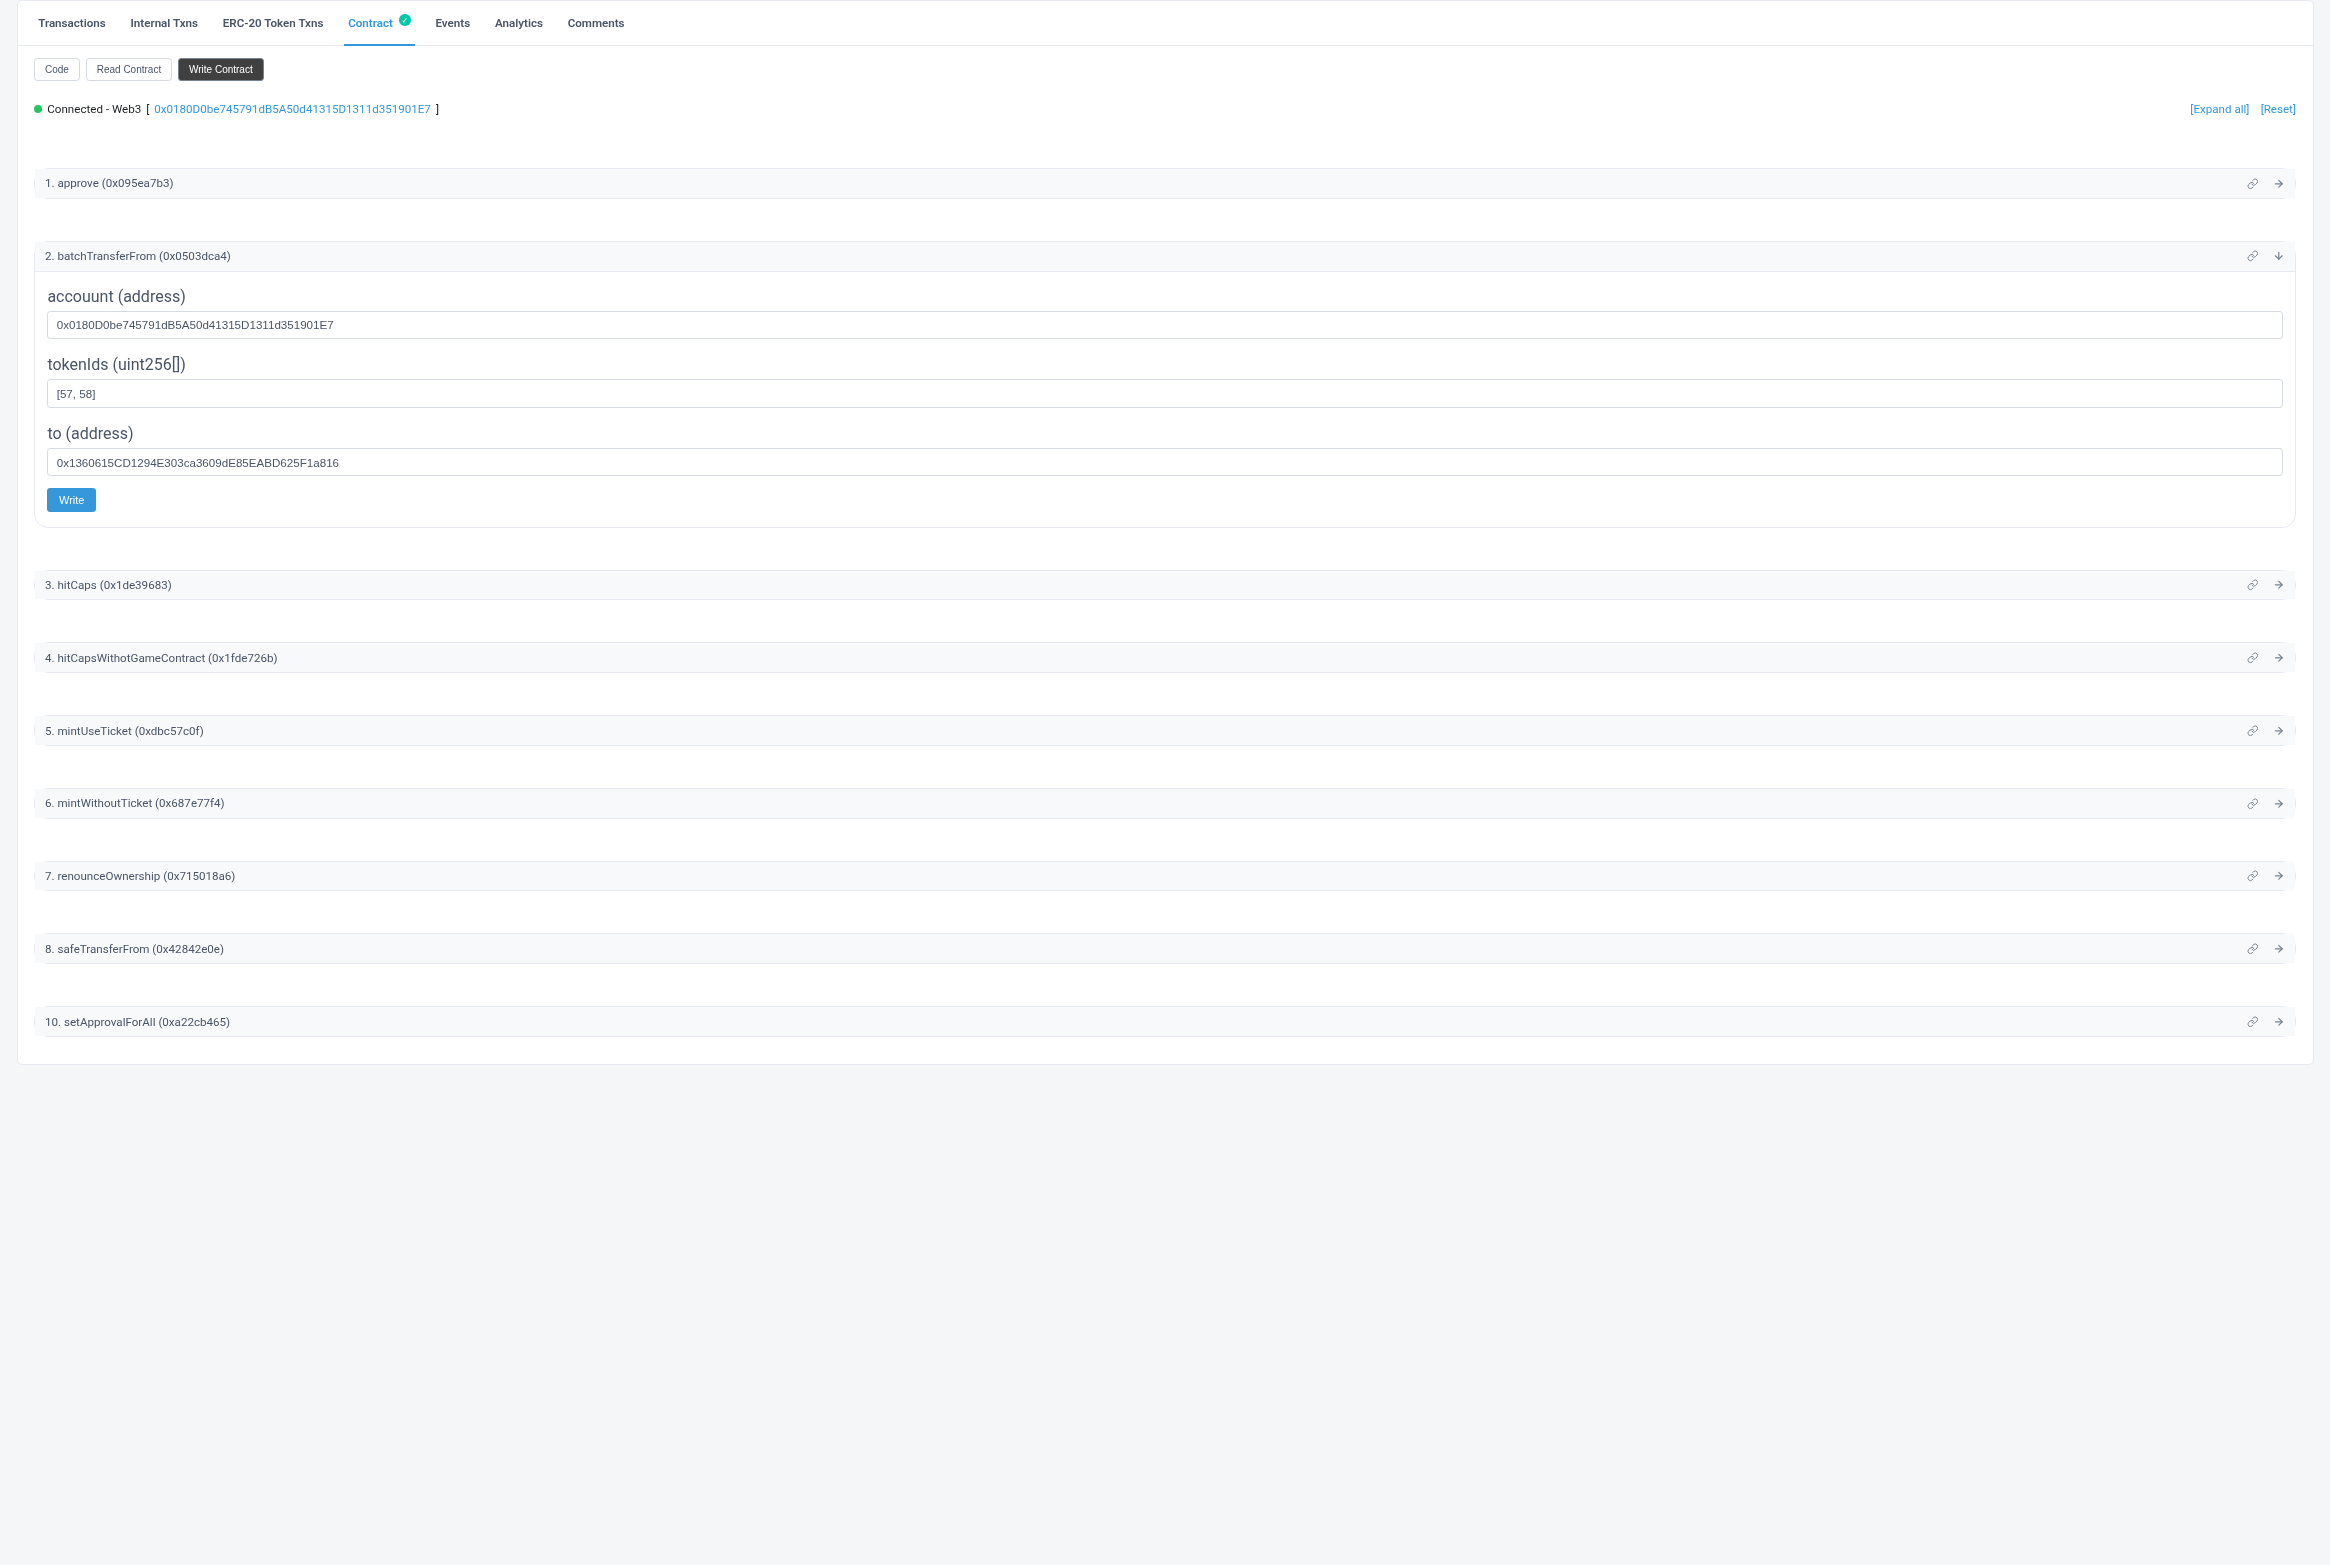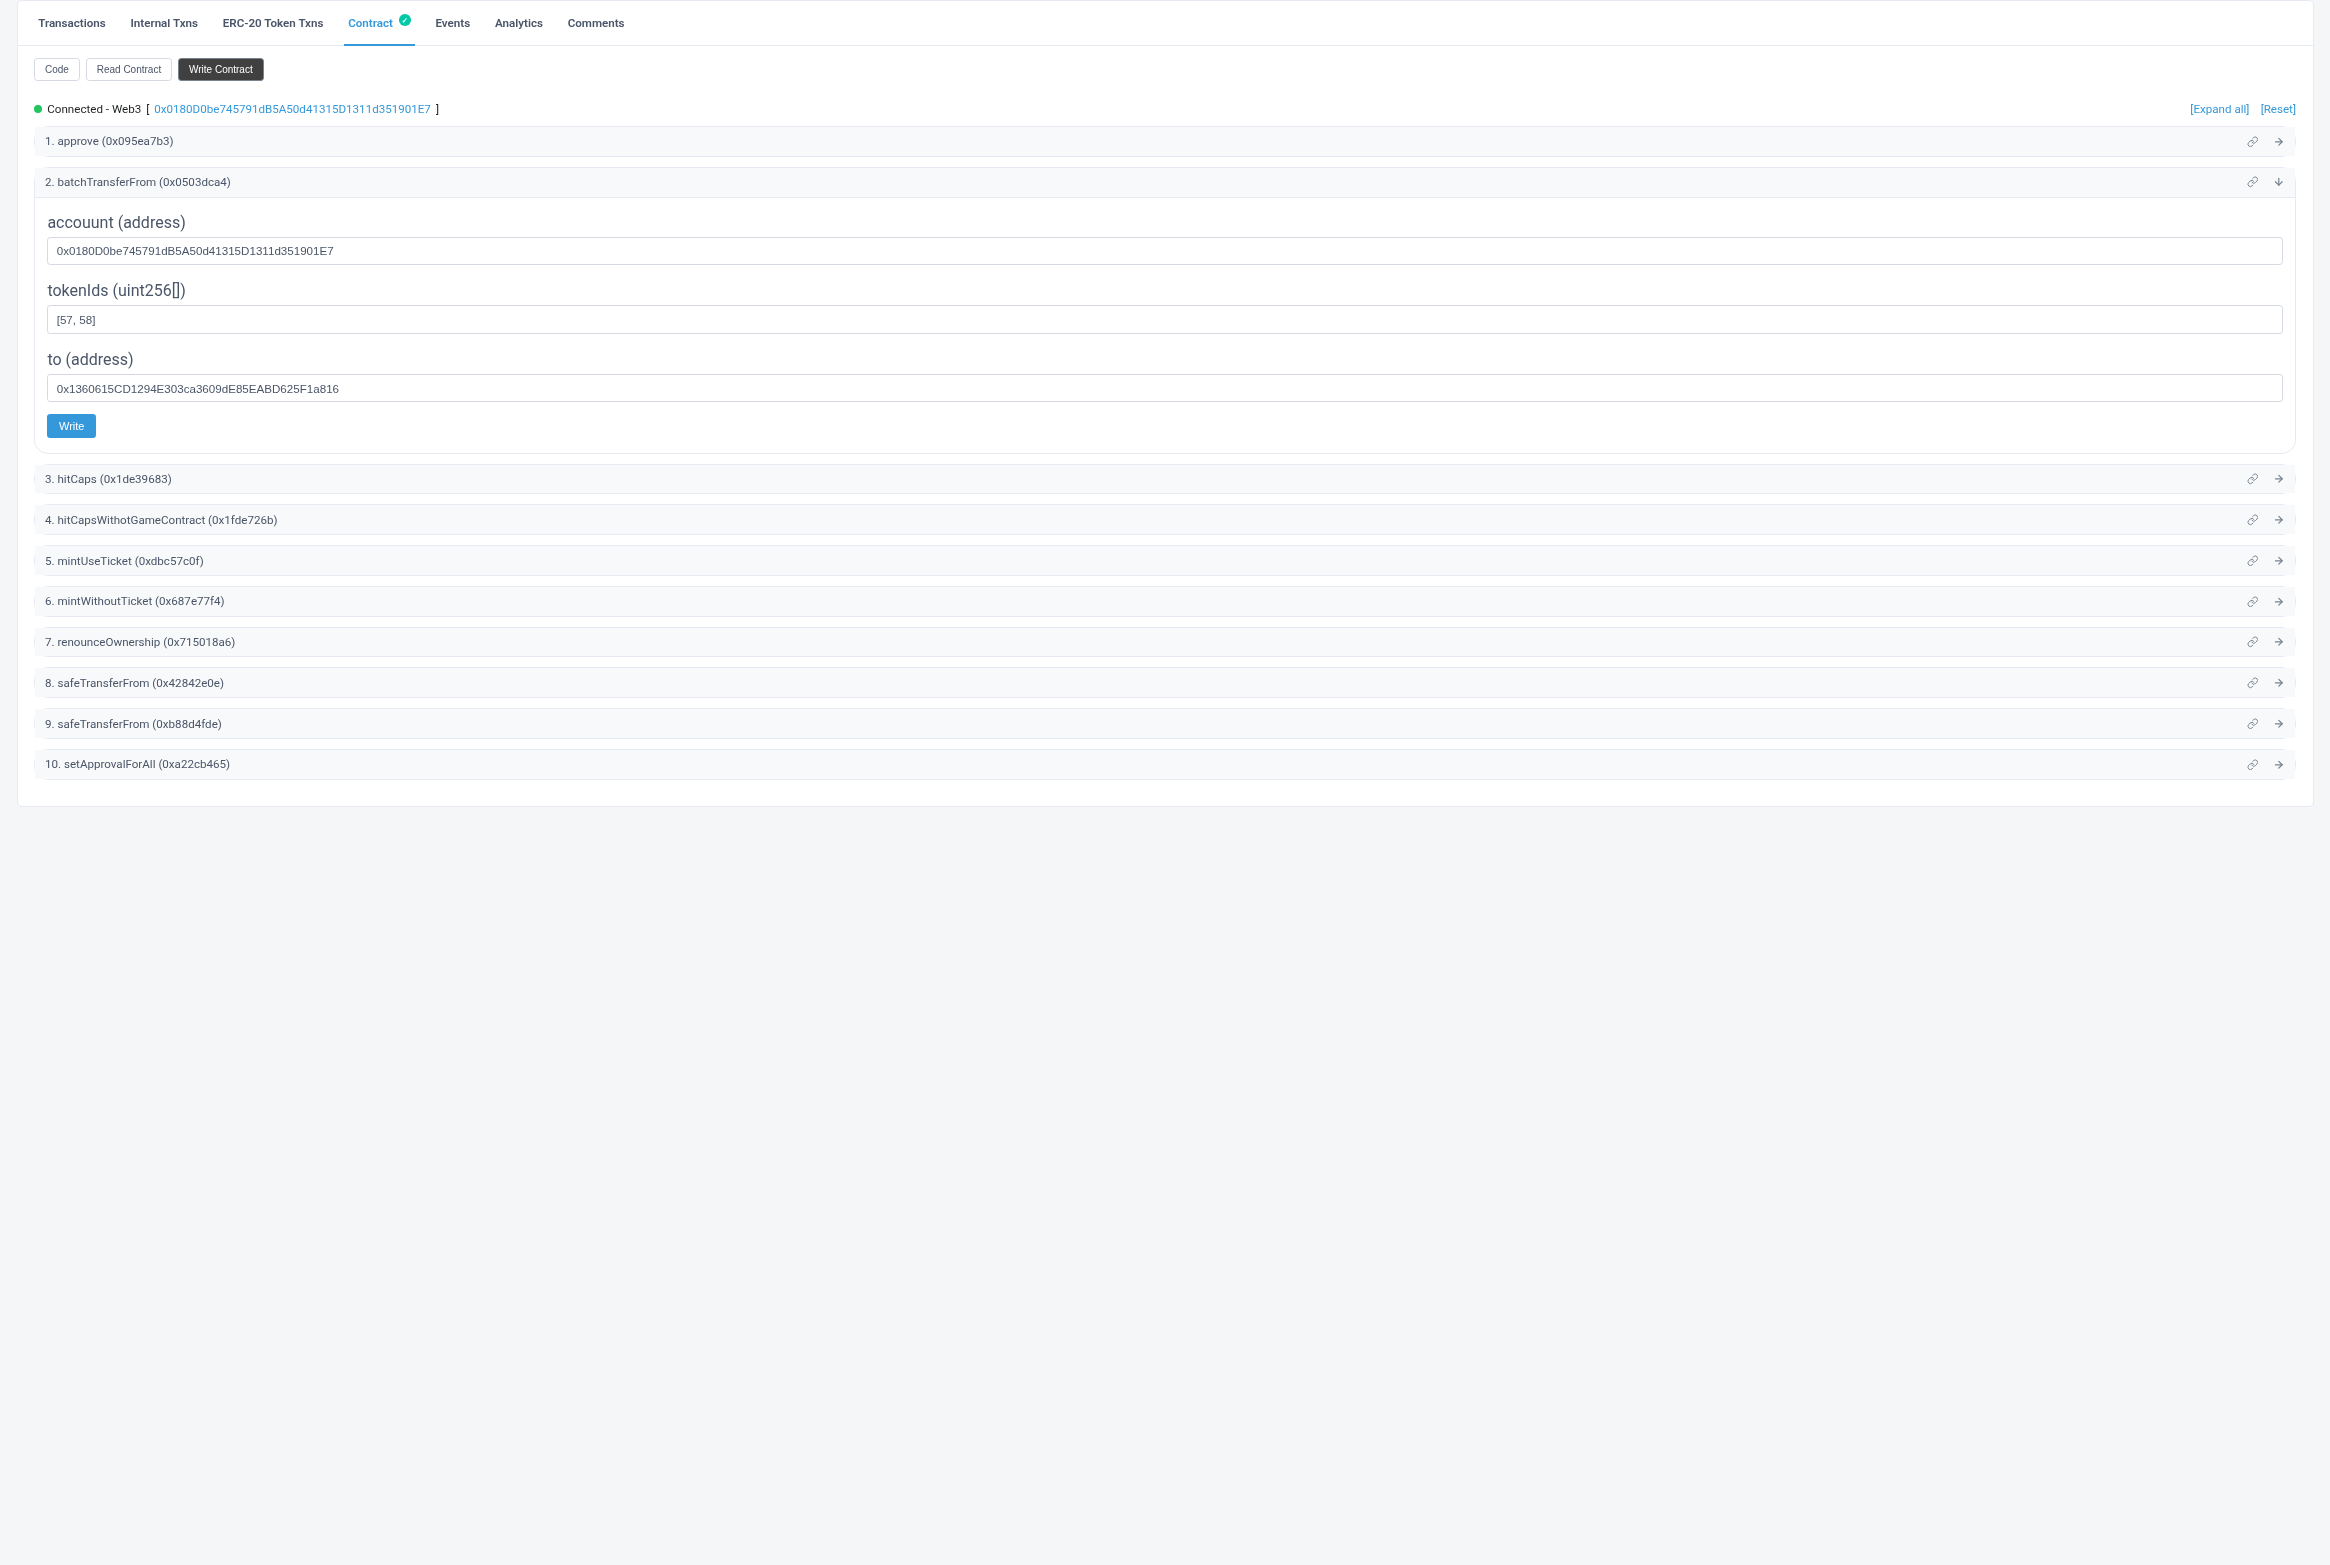--- a/index.html
+++ b/index.html
@@ -113,20 +113,21 @@
   }
   
   .funclist {
     padding: 0 16.5px 16.5px 16.5px;
   }
   .func {
     border: 0.8px solid #e7eaf3;
     border-radius: 14px;
     margin-bottom: 10px;
     background: #fff;
+    margin-top: 42px;
   }
   .func-header {
     display: flex;
     align-items: center;
     justify-content: space-between;
     padding: 7.4px 10px;
     background: #f8f9fa;
     cursor: pointer;
   }
   .func-title {
@@ -373,39 +374,20 @@
             <span>
               <svg width="11.6" height="11.6" viewBox="0 0 24 24" fill="none" stroke="currentColor" stroke-width="2.5" stroke-linecap="round" stroke-linejoin="round">
                   <line x1="5" y1="12" x2="19" y2="12"></line>
                   <polyline points="12 5 19 12 12 19"></polyline>
                 </svg>
             </span>
           </span>
         </div>
       </div>
 
-      <div class="func">
-        <div class="func-header">
-          <span class="func-title">9. safeTransferFrom (0xb88d4fde)</span>
-          <span class="func-icons">
-            <span>
-              <svg width="11.6" height="11.6" viewBox="0 0 24 24" fill="none" stroke="currentColor" stroke-width="2" stroke-linecap="round" stroke-linejoin="round">
-                  <path d="M10 13a5 5 0 0 0 7.54.54l3-3a5 5 0 0 0-7.07-7.07l-1.72 1.71"></path>
-                  <path d="M14 11a5 5 0 0 0-7.54-.54l-3 3a5 5 0 0 0 7.07 7.07l1.71-1.71"></path>
-                </svg>
-            </span>
-            <span>
-              <svg width="11.6" height="11.6" viewBox="0 0 24 24" fill="none" stroke="currentColor" stroke-width="2.5" stroke-linecap="round" stroke-linejoin="round">
-                  <line x1="5" y1="12" x2="19" y2="12"></line>
-                  <polyline points="12 5 19 12 12 19"></polyline>
-                </svg>
-            </span>
-          </span>
-        </div>
-      </div>
 
       <div class="func">
         <div class="func-header">
           <span class="func-title">10. setApprovalForAll (0xa22cb465)</span>
           <span class="func-icons">
             <span>
               <svg width="11.6" height="11.6" viewBox="0 0 24 24" fill="none" stroke="currentColor" stroke-width="2" stroke-linecap="round" stroke-linejoin="round">
                   <path d="M10 13a5 5 0 0 0 7.54.54l3-3a5 5 0 0 0-7.07-7.07l-1.72 1.71"></path>
                   <path d="M14 11a5 5 0 0 0-7.54-.54l-3 3a5 5 0 0 0 7.07 7.07l1.71-1.71"></path>
                 </svg>

